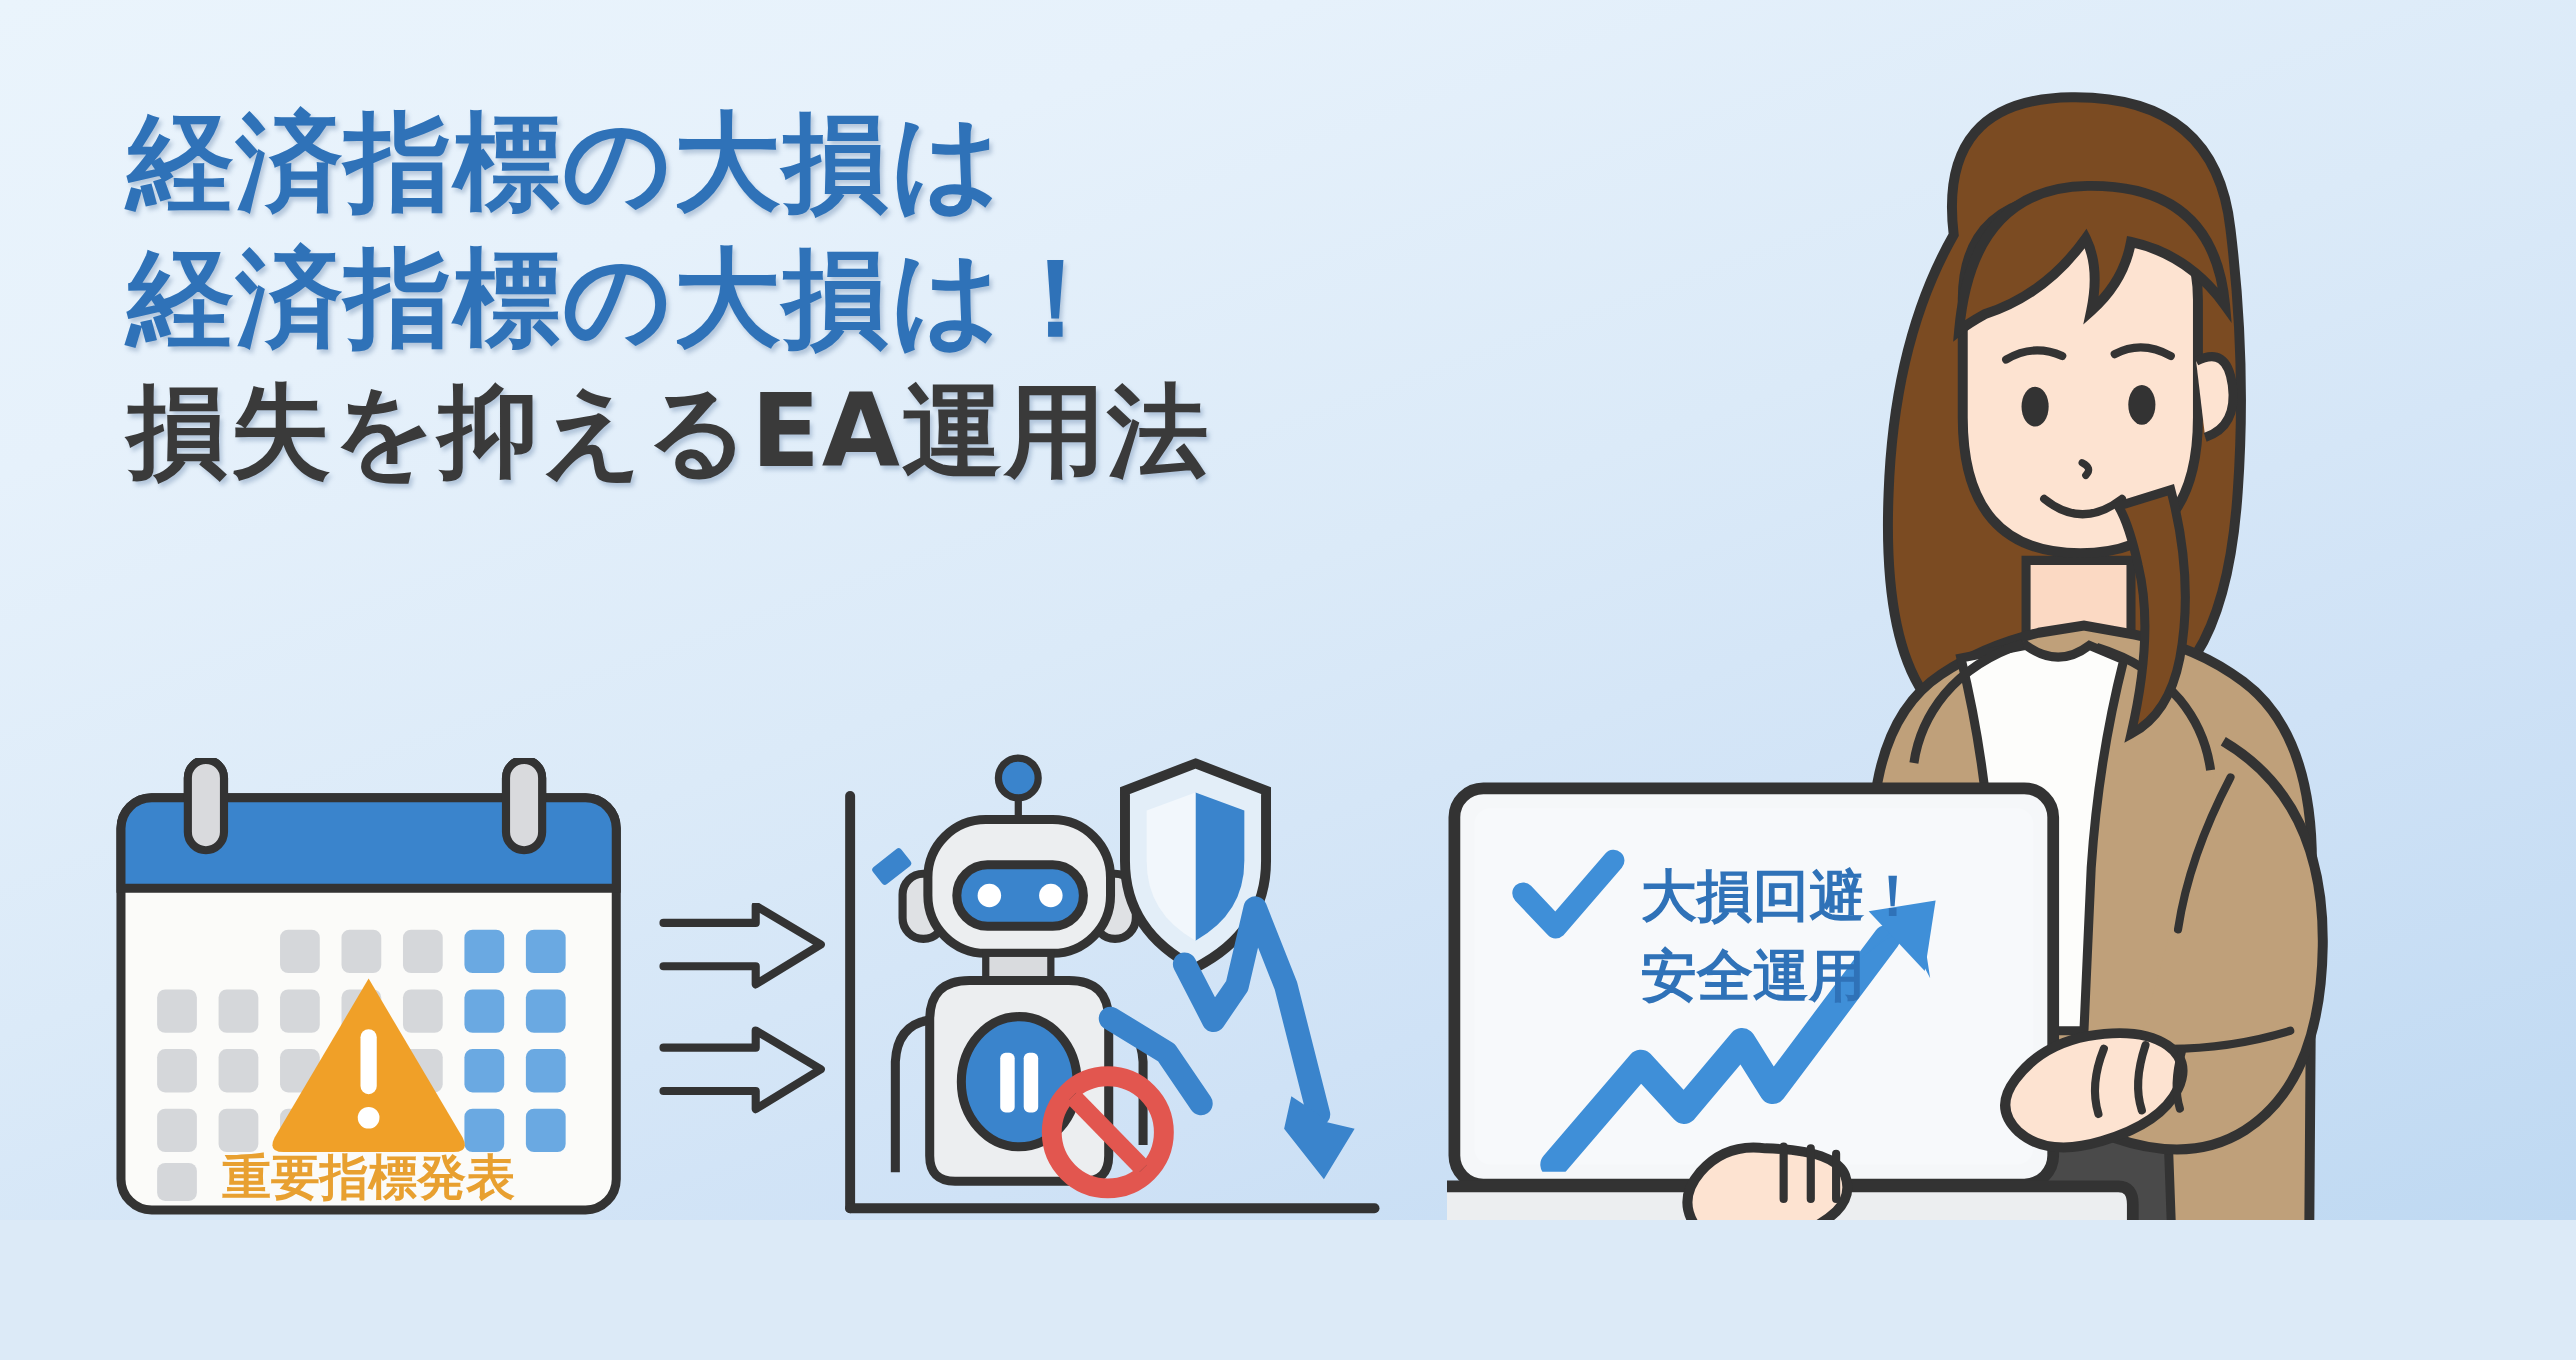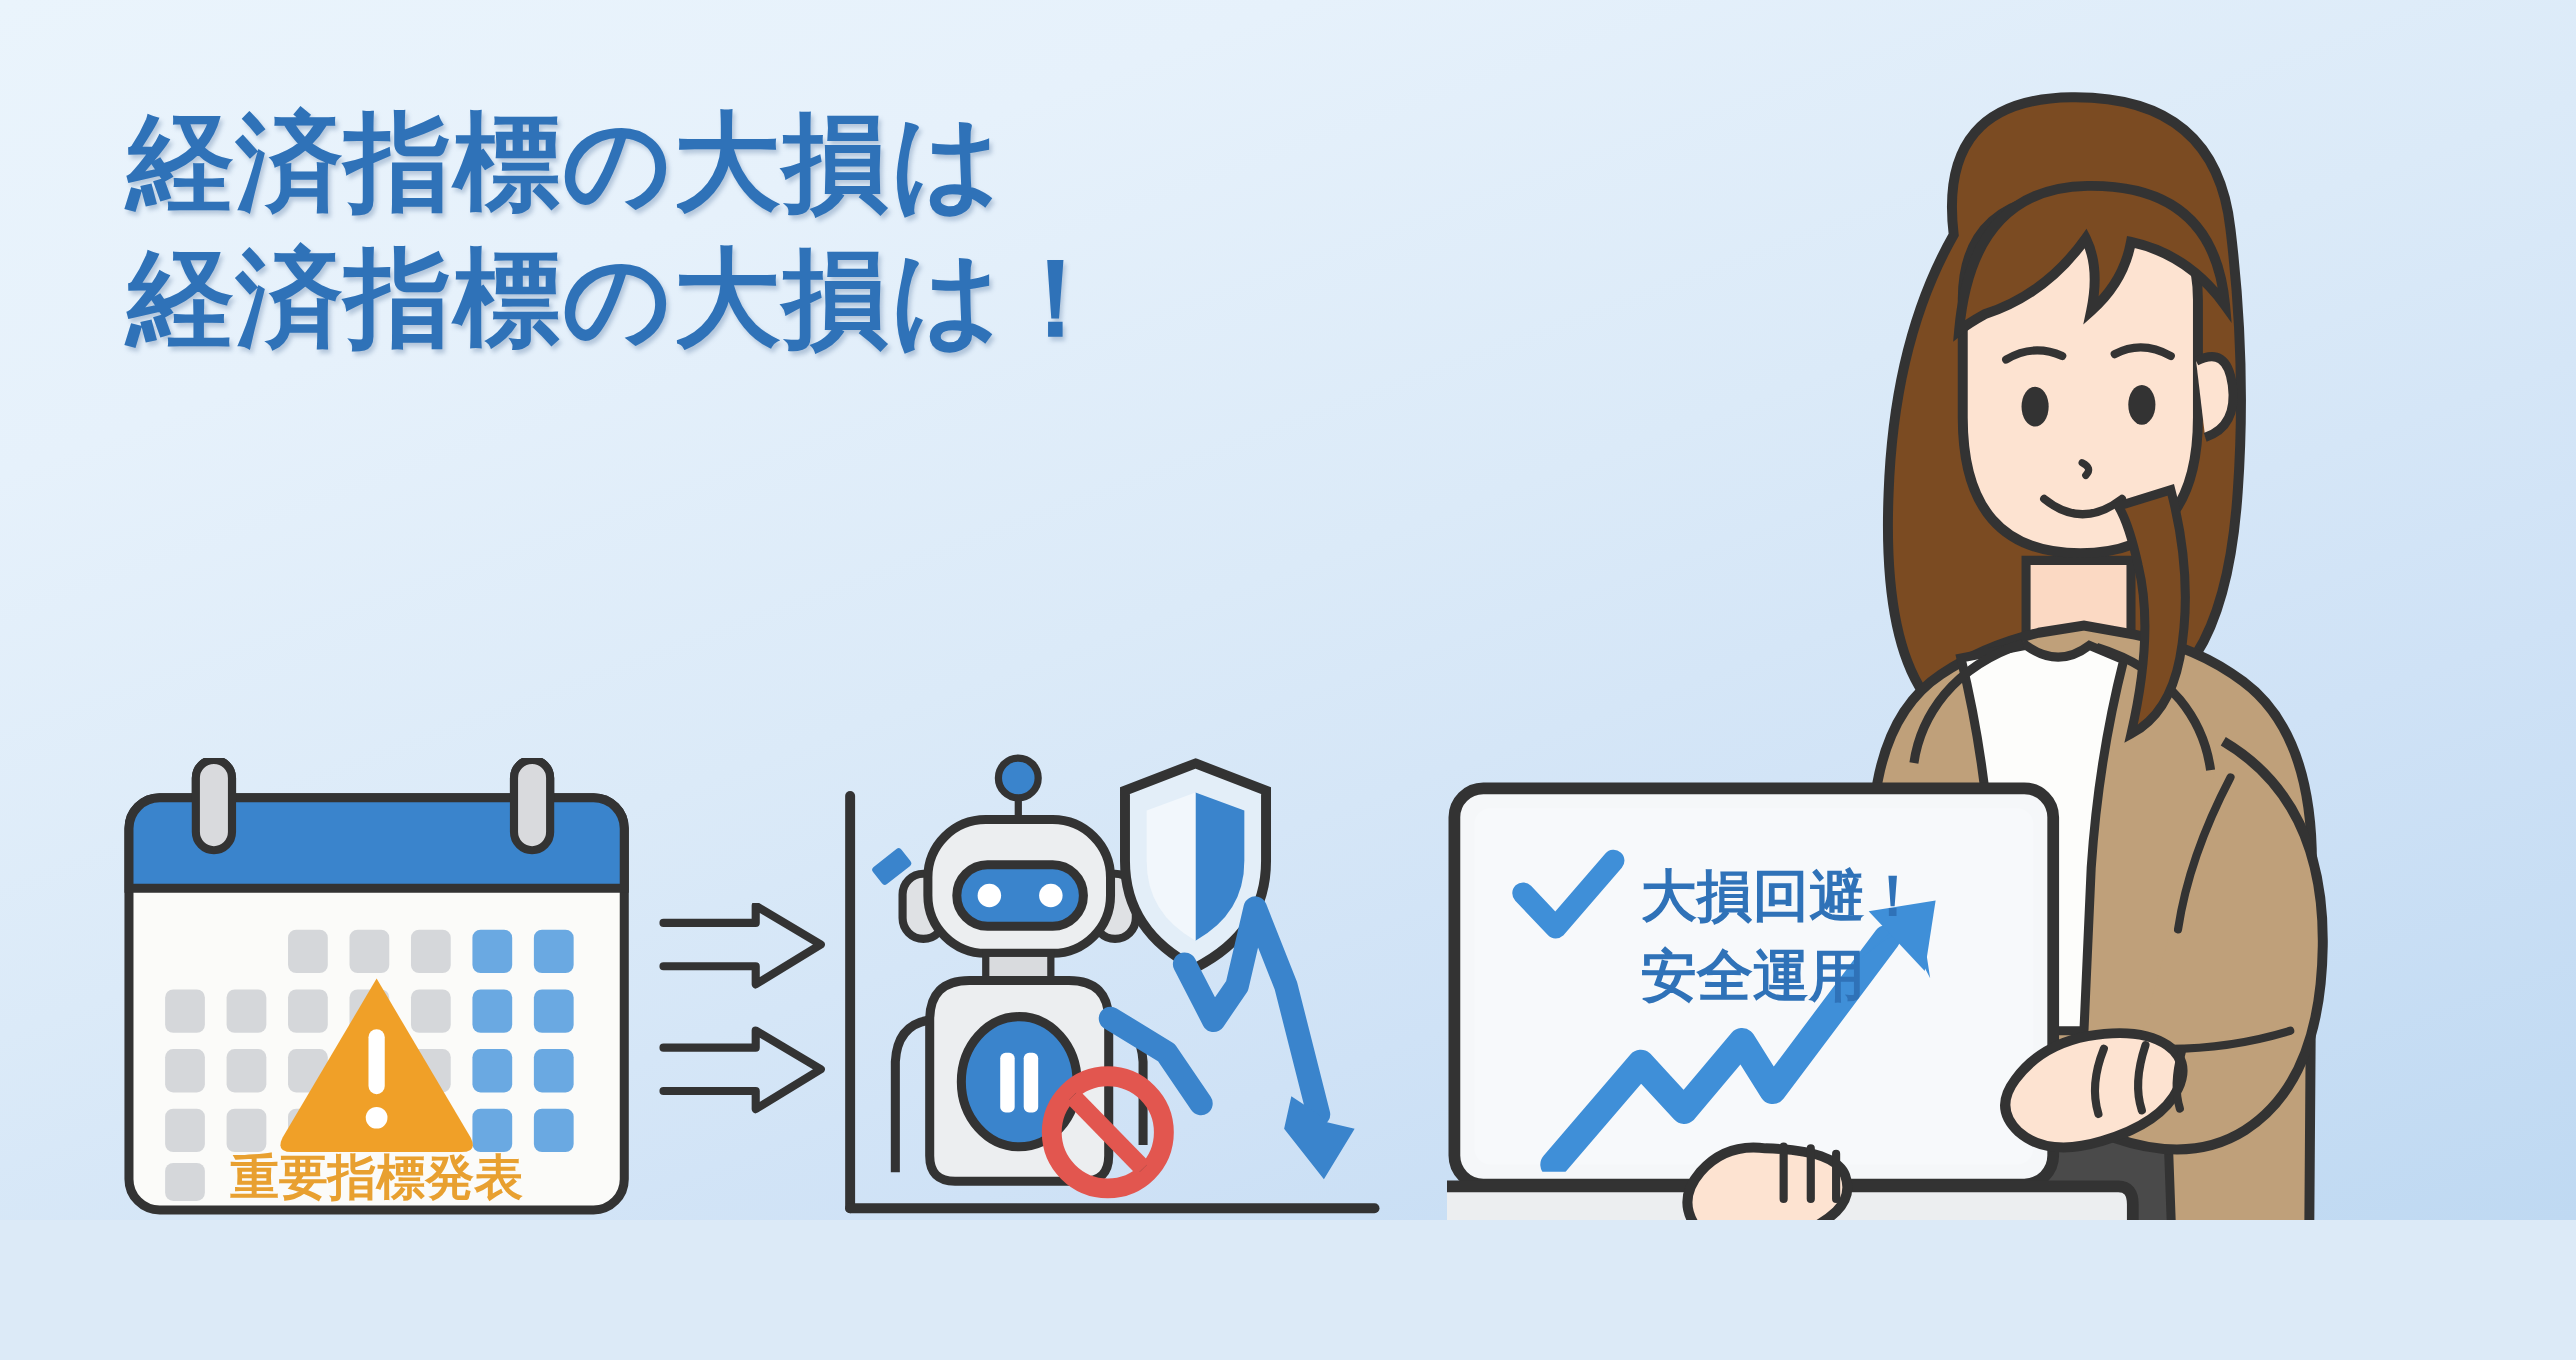--- a/index.html
+++ b/index.html
@@ -31,36 +31,37 @@
     margin-bottom:29px;
     text-shadow:2.7px 3.6px 4.5px rgba(90,120,160,.35);
   }
   .hl-blue{color:#2f72b8;}
   .hl-dark{color:#3a3a3a;font-size:101px;}
 
   
   .illu{position:absolute;}
 
   
-  #calendar-illustration{left:116px;top:758px;width:561px;height:470px;}
+  #calendar-illustration{left:108px;top:758px;width:561px;height:470px;}
   
   #transition-arrows{left:649px;top:903px;width:208px;height:226px;}
   
   #robot-scene{left:812px;top:749px;width:588px;height:481px;}
   
   #person-laptop{left:1447px;top:90px;width:1131px;height:1270px;}
 </style>
 </head>
 <body>
 
 <div id="stage">
 
   <div id="headline">
     <span class="hl-line hl-blue">経済指標の大損は</span>
     <span class="hl-line hl-blue">経済指標の大損は！</span>
+    <span class="hl-line hl-dark">損失を抑えるEA運用法</span>
   </div>
 
   <div class="illu" id="calendar-illustration">
     <svg width="561" height="470" viewBox="0 0 620 520">
 
       <g>
         <rect x="88" y="2" width="40" height="100" rx="20" fill="#d9dadd" stroke="#333" stroke-width="9"></rect>
         <rect x="440" y="2" width="40" height="100" rx="20" fill="#d9dadd" stroke="#333" stroke-width="9"></rect>
       </g>
 

